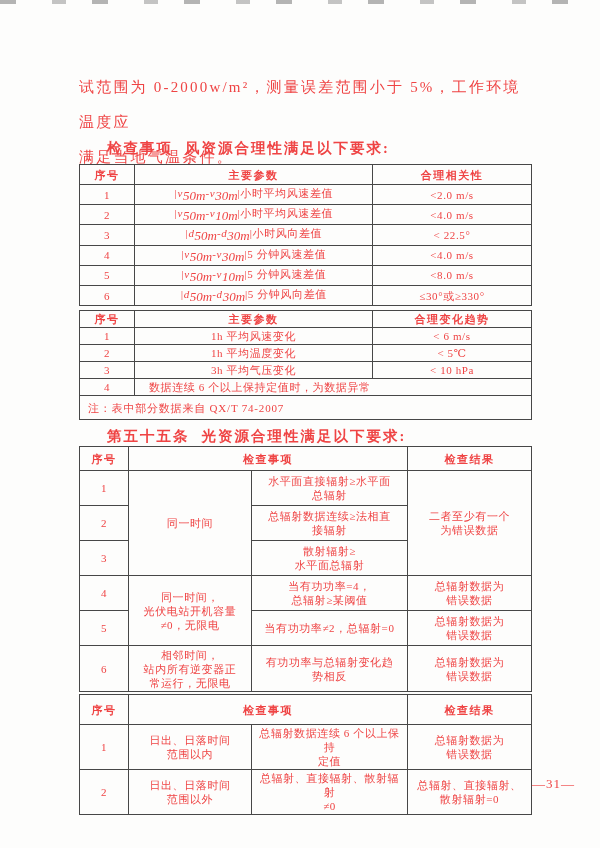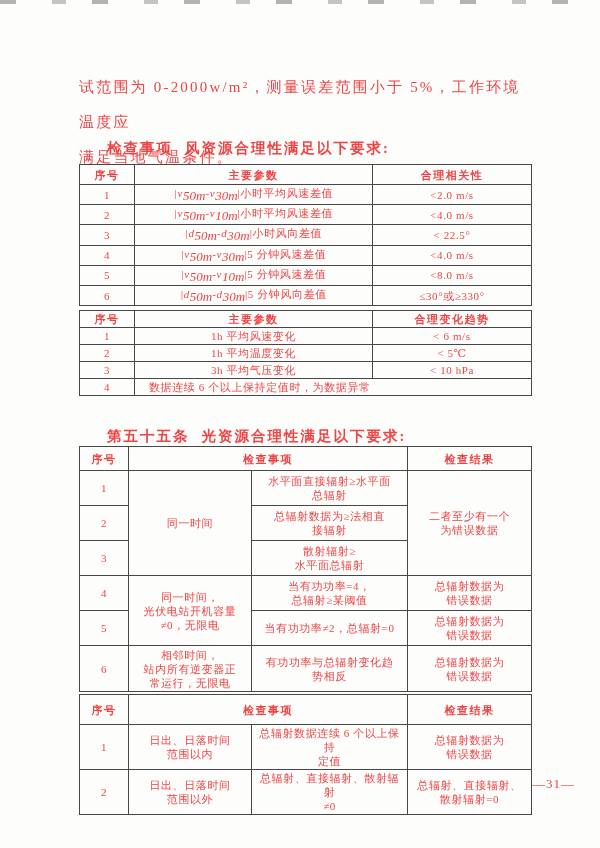--- a/index.html
+++ b/index.html
@@ -136,20 +136,23 @@
       </tr>
       <tr>
         <td>3</td>
         <td>3h 平均气压变化</td>
         <td>&lt; 10 hPa</td>
       </tr>
       <tr>
         <td>4</td>
         <td class="lefty" colspan="2">数据连续 6 个以上保持定值时，为数据异常</td>
       </tr>
+      <tr class="noterow">
+        <td class="note" colspan="3">注：表中部分数据来自 QX/T 74-2007</td>
+      </tr>
     </tbody>
       </table>
 
     <div class="heading h55">
       <span class="num">第五十五条</span><span>光资源合理性满足以下要求:</span>
     </div>
 
     <table class="t3">
       <colgroup>
           <col style="width:49px">
@@ -166,21 +169,21 @@
       <tr>
         <td>1</td>
         <td rowspan="3">同一时间</td>
         <td>水平面直接辐射≥水平面
 总辐射</td>
         <td rowspan="3">二者至少有一个
 为错误数据</td>
       </tr>
       <tr>
         <td>2</td>
-        <td>总辐射数据为≥法相直
+        <td>总辐射数据连续≥法相直
 接辐射</td>
       </tr>
       <tr>
         <td>3</td>
         <td>散射辐射≥
 水平面总辐射</td>
       </tr>
       <tr>
         <td>4</td>
         <td rowspan="2">同一时间，

